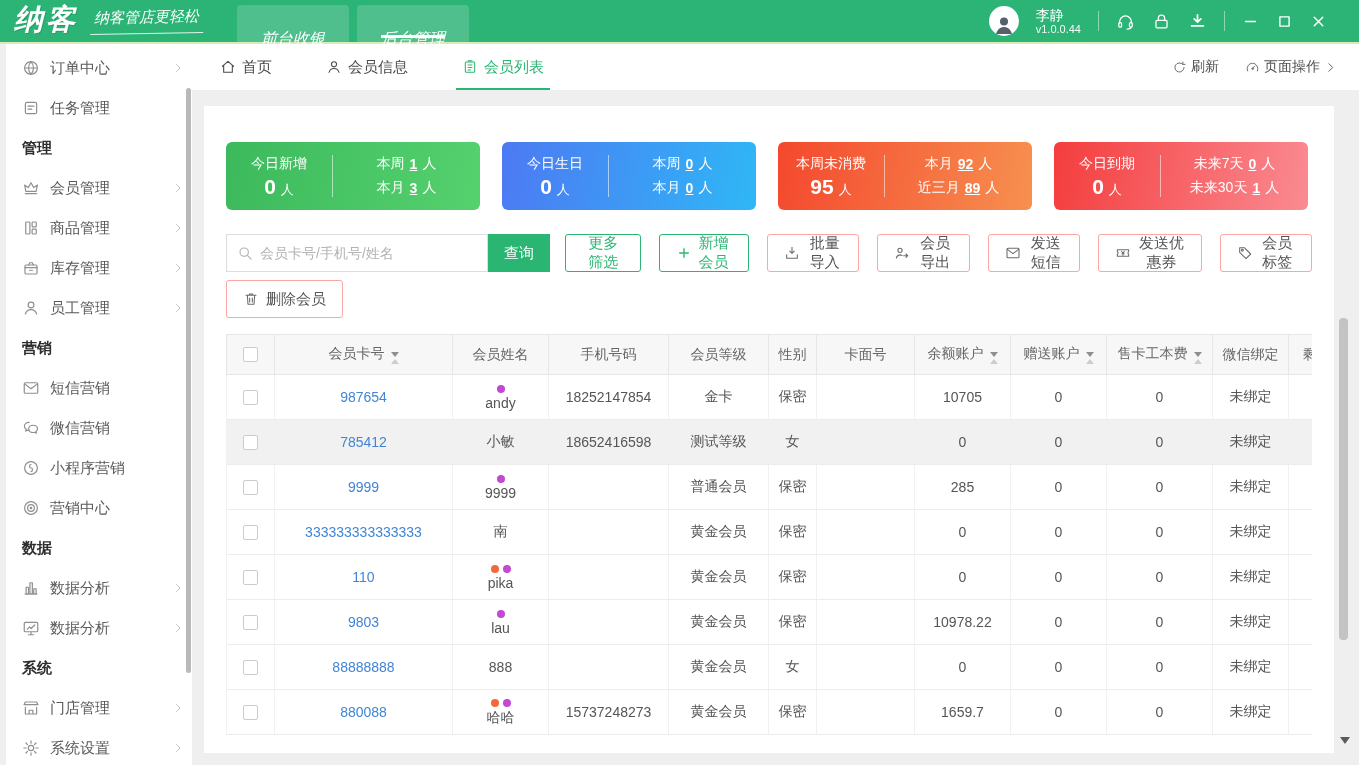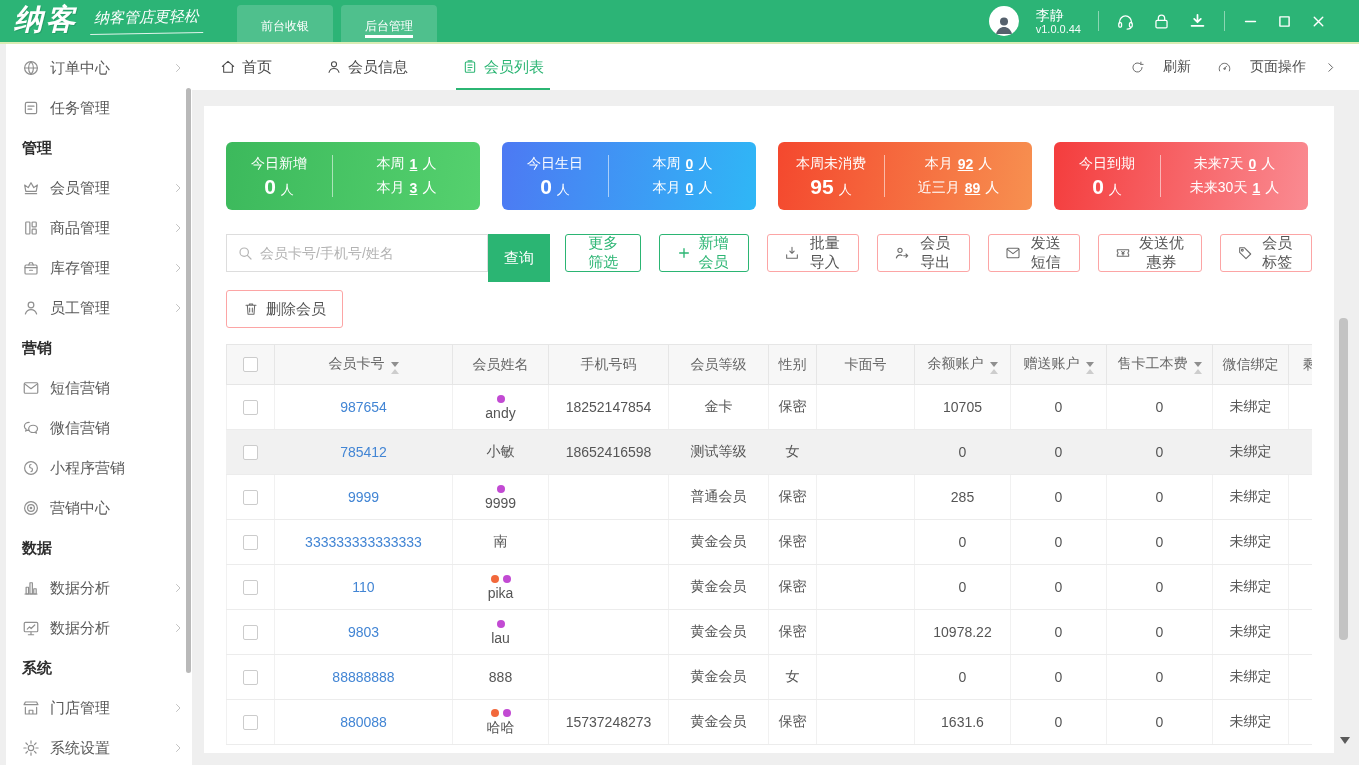--- a/index.html
+++ b/index.html
@@ -10,22 +10,22 @@
 
   
   .titlebar { position:absolute; left:0; top:0; width:1359px; height:44px; background:#2cb476;
     border-bottom:2px solid #d9ecb4; display:flex; align-items:stretch; color:#fff; z-index:20; }
   .brand { display:flex; align-items:center; }
   .logo { font-size:29px; font-weight:bold; font-style:italic; letter-spacing:3px; padding:0 12px 2px 14px;
     text-shadow:1px 1px 0 rgba(0,0,0,.12); }
   .tagline { font-family:"DejaVu Serif",serif; font-style:italic; font-size:15px; margin-right:34px;
     align-self:center; border-bottom:1px solid rgba(255,255,255,.85); padding:0 4px 6px 4px; transform:rotate(-1deg); }
   .mode-tabs { display:flex; align-items:flex-end; gap:8px; }
-  .mode-tab { height:37px; padding:4px 24px; background:rgba(255,255,255,.17); border-radius:4px 4px 0 0;
-    font-size:12px; line-height:35px; position:relative; cursor:pointer; }
+  .mode-tab { height:37px; padding:16px 24px; background:rgba(255,255,255,.17); border-radius:4px 4px 0 0;
+    font-size:16px; line-height:35px; position:relative; cursor:pointer;font-style:italic; }
   .mode-tab.active::after { content:""; position:absolute; left:24px; right:24px; bottom:4px; height:3px; background:#fff; }
   .tb-right { margin-left:auto; display:flex; align-items:center; gap:17px; padding-right:32px; }
   .avatar { width:30px; height:30px; border-radius:50%; background:#fff; overflow:hidden; display:flex;
     align-items:flex-end; justify-content:center; }
   .avatar svg { width:24px; height:24px; }
   .uinfo { line-height:1.15; }
   .uname { font-size:14px; }
   .uver { font-size:11px; opacity:.95; }
   .tb-sep { width:1px; height:20px; background:rgba(255,255,255,.45); }
   .tb-ic { width:19px; height:19px; color:#fff; cursor:pointer; }
@@ -46,21 +46,21 @@
   
   .main { position:absolute; left:192px; top:44px; width:1167px; height:721px; background:#efefef; overflow:hidden; }
   .tabstrip { height:46px; background:#fff; display:flex; align-items:center; padding:0 22px 0 28px; }
   .page-tab { display:flex; align-items:center; gap:6px; font-size:15px; color:#4a4a4a; height:46px;
     margin-right:54px; position:relative; cursor:pointer; }
   .page-tab .ptic { width:16px; height:16px; }
   .page-tab .ptic svg { width:16px; height:16px; }
   .page-tab.active { color:#2bb573; }
   .page-tab.active::after { content:""; position:absolute; left:-6px; right:-6px; bottom:0; height:2px; background:#2bb573; }
   .page-actions { margin-left:auto; display:flex; align-items:center; gap:26px; }
-  .pg-act { display:flex; align-items:center; gap:18px; font-size:14px; color:#4f4f4f; cursor:pointer; }
+  .pg-act { display:flex; align-items:center; gap:4px; font-size:14px; color:#4f4f4f; cursor:pointer; }
   .pg-act .paic { width:15px; height:15px; color:#6d6d6d; }
   .pg-act .paic svg { width:15px; height:15px; }
   .pg-act .chev { width:13px; height:13px; color:#4f4f4f; }
   .pg-act .chev svg { width:13px; height:13px; }
 
   .panel { position:absolute; left:12px; top:62px; width:1130px; height:647px; background:#fff; padding:36px 22px; overflow:hidden; }
 
   
   .cards { display:flex; gap:22px; }
   .card { width:254px; height:68px; border-radius:6px; color:#fff; display:flex; align-items:center; }
@@ -75,21 +75,21 @@
 
   
   .toolbar { display:flex; gap:15px; margin-top:24px; }
   .toolbar2 { display:flex; gap:15px; margin-top:8px; }
   .search-box { display:flex; }
   .search-wrap { width:262px; height:38px; border:1px solid #ddd; background:#fff; display:flex; align-items:center; padding:0 10px; gap:7px; }
   .search-wrap .sic { width:16px; height:16px; color:#b5b5b5; }
   .search-wrap .sic svg { width:16px; height:16px; }
   .search-wrap input { border:none; outline:none; flex:1; font-size:14px; color:#555; font-family:inherit; }
   .search-wrap input::placeholder { color:#b3b3b3; }
-  .btn-primary { width:62px; height:48px; background:#2bb573; color:#fff; font-size:15px; border:none; cursor:pointer; font-family:inherit; }
+  .btn-primary { width:62px; height:38px; background:#2bb573; color:#fff; font-size:15px; border:none; cursor:pointer; font-family:inherit; }
   .btn { height:38px; padding:0 16px; background:#fff; font-size:15px; border-radius:3px; display:flex;
     align-items:center; gap:7px; cursor:pointer; font-family:inherit; }
   .btn .bic { width:16px; height:16px; }
   .btn .bic svg { width:16px; height:16px; }
   .btn.green-outline { border:1px solid #2bb573; color:#2bb573; gap:3px; }
   .btn.gray { border:1px solid #fca5a5; color:#555; }
   .btn.gray .bic { color:#6b6b6b; }
 
   
   .table-wrap { margin-top:16px; width:1086px; overflow:hidden; }
@@ -765,21 +765,21 @@
               </td>
               <td><span class="link">880088</span></td>
               <td>
                 <div class="dots"><span class="dot" style="background: rgb(242, 104, 59);"></span><span class="dot" style="background: rgb(194, 74, 211);"></span></div>
                 <div>哈哈</div>
               </td>
               <td>15737248273</td>
               <td>黄金会员</td>
               <td>保密</td>
               <td></td>
-              <td>1631.6</td>
+              <td>1659.7</td>
               <td>0</td>
               <td>0</td>
               <td>未绑定</td>
               <td></td>
             </tr>
           </tbody>
         </table>
     </div>
   </section>
 </main>

